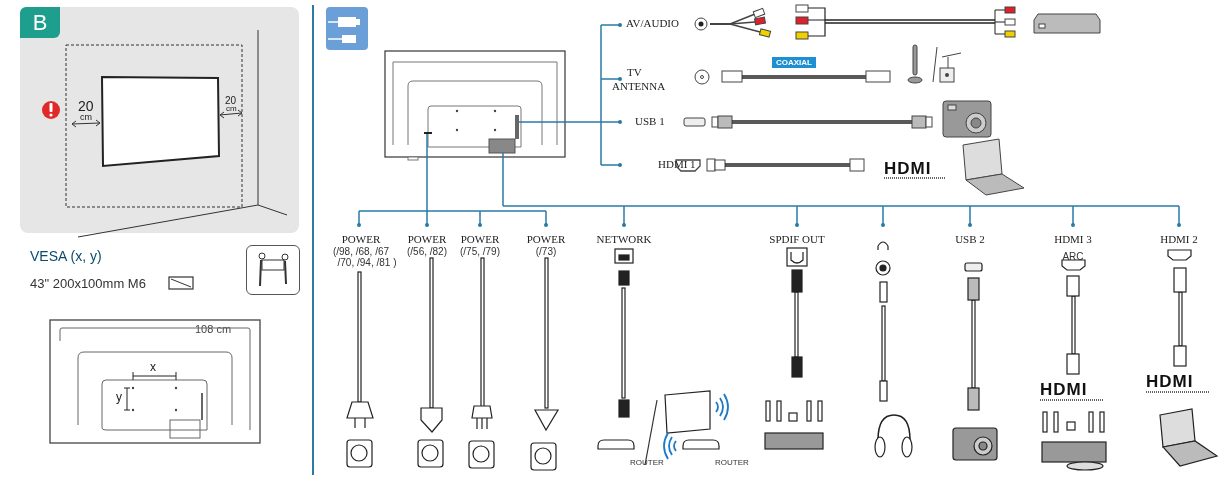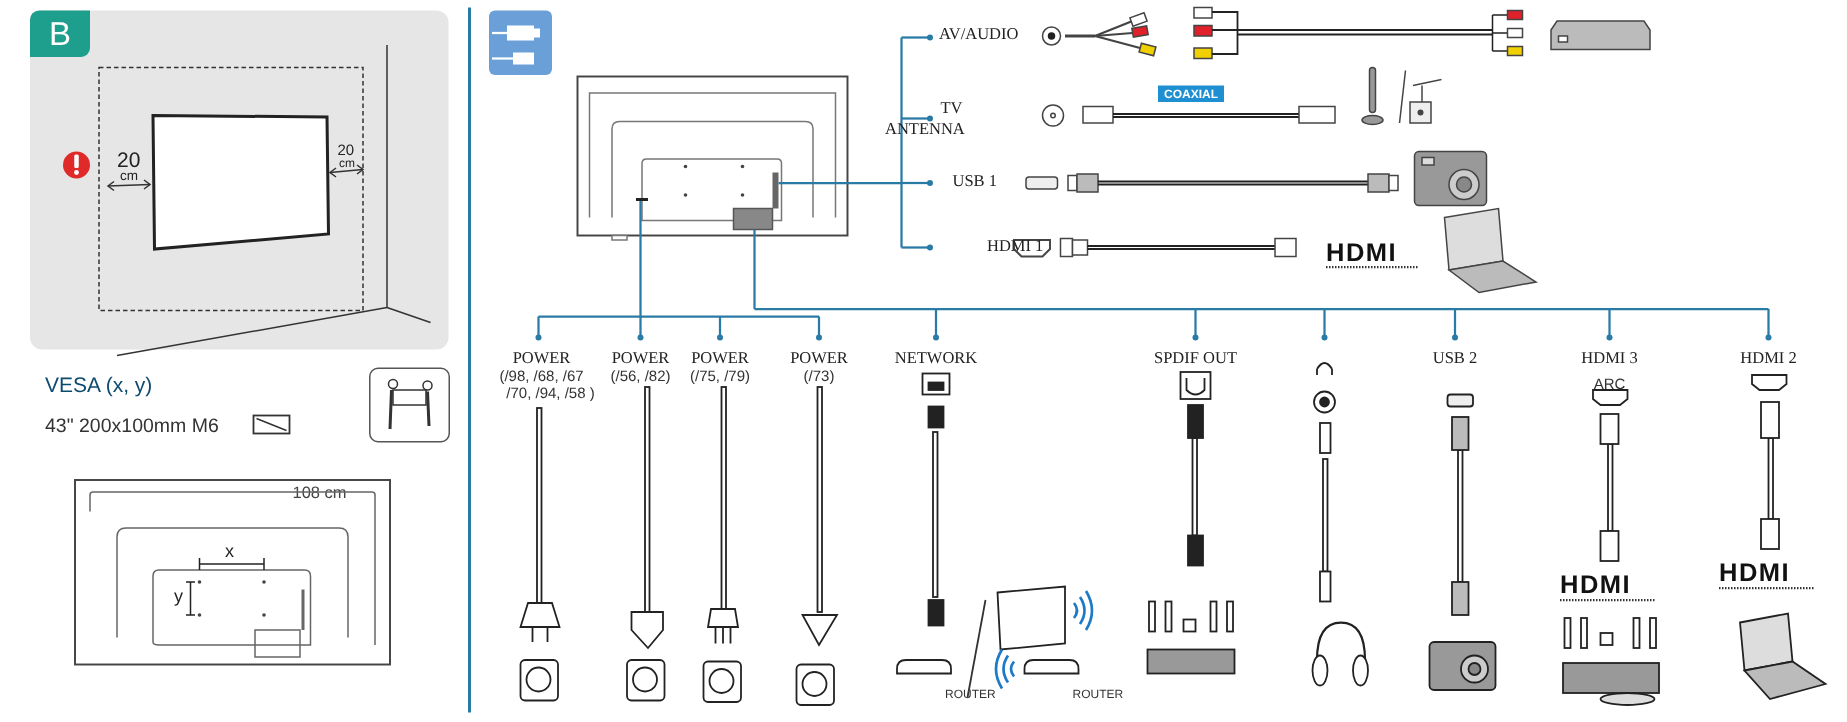--- a/index.html
+++ b/index.html
@@ -237,28 +237,28 @@
     <line x1="884" y1="178" x2="946" y2="178" stroke="#333" stroke-width="1.5" stroke-dasharray="1,1"></line>
   </g>
   <g>
     <polygon points="963,145 999,139 1002,174 966,180" fill="#ddd" stroke="#444"></polygon>
     <polygon points="966,180 1002,174 1024,188 986,195" fill="#bbb" stroke="#444"></polygon>
   </g>
 </svg>
 
 <div class="abs lbl" style="left:626px;top:17px;">AV/AUDIO</div>
 <div class="abs lbl" style="left:606px;top:66px;margin-left:21px;">TV</div>
-<div class="abs lbl" style="left:590px;top:80px;">ANTENNA</div>
+<div class="abs lbl" style="left:612px;top:80px;">ANTENNA</div>
 <div class="abs coax">COAXIAL</div>
 <div class="abs lbl" style="left:635px;top:115px;">USB 1</div>
 <div class="abs lbl" style="left:626px;top:158px;padding-left:32px;">HDMI 1</div>
 
 <div class="abs lbl" style="left:326px;top:233px;width:70px;">POWER</div>
 <div class="abs lbl-sm" style="left:316px;top:246px;width:90px;">(/98, /68, /67</div>
-<div class="abs lbl-sm" style="left:322px;top:257px;width:90px;">/70, /94, /58 )</div>
+<div class="abs lbl-sm" style="left:322px;top:257px;width:90px;">/70, /94, /81 )</div>
 <div class="abs lbl" style="left:397px;top:233px;width:60px;">POWER</div>
 <div class="abs lbl-sm" style="left:397px;top:246px;width:60px;">(/56, /82)</div>
 <div class="abs lbl" style="left:450px;top:233px;width:60px;">POWER</div>
 <div class="abs lbl-sm" style="left:450px;top:246px;width:60px;">(/75, /79)</div>
 <div class="abs lbl" style="left:516px;top:233px;width:60px;">POWER</div>
 <div class="abs lbl-sm" style="left:516px;top:246px;width:60px;">(/73)</div>
 <div class="abs lbl" style="left:589px;top:233px;width:70px;">NETWORK</div>
 <div class="abs lbl" style="left:757px;top:233px;width:80px;">SPDIF OUT</div>
 <div class="abs lbl" style="left:935px;top:233px;width:70px;">USB 2</div>
 <div class="abs lbl" style="left:1038px;top:233px;width:70px;">HDMI 3</div>

